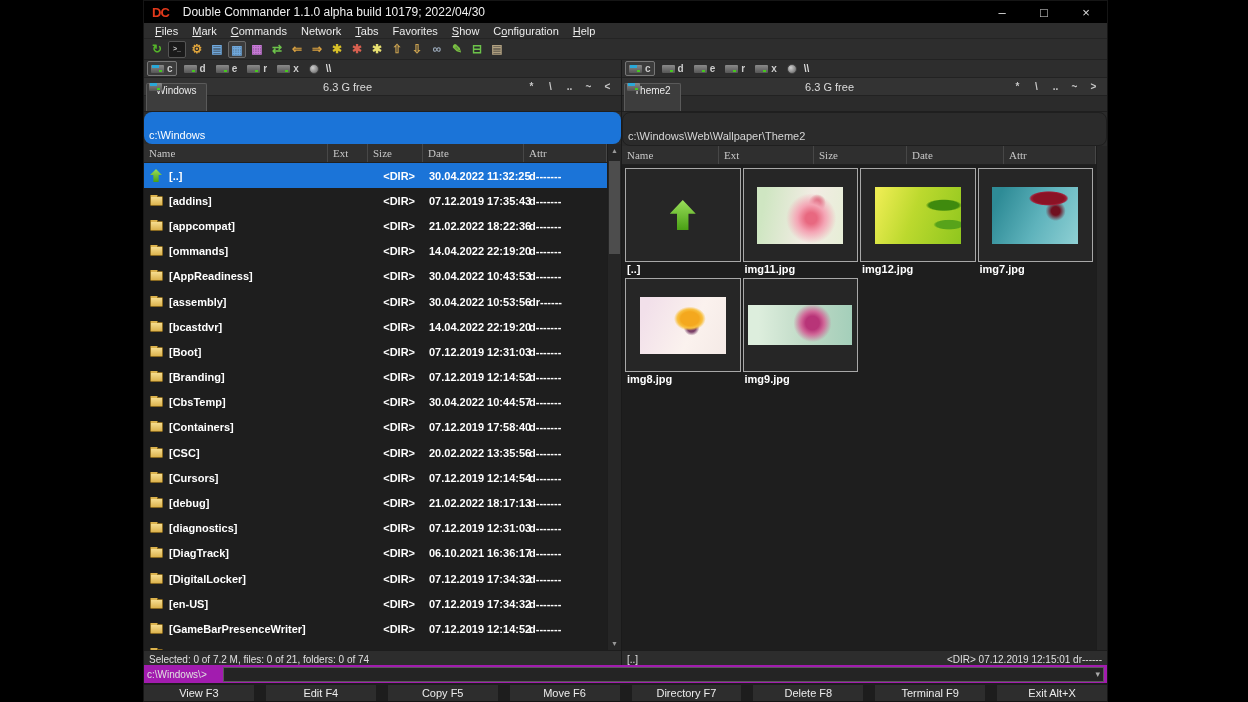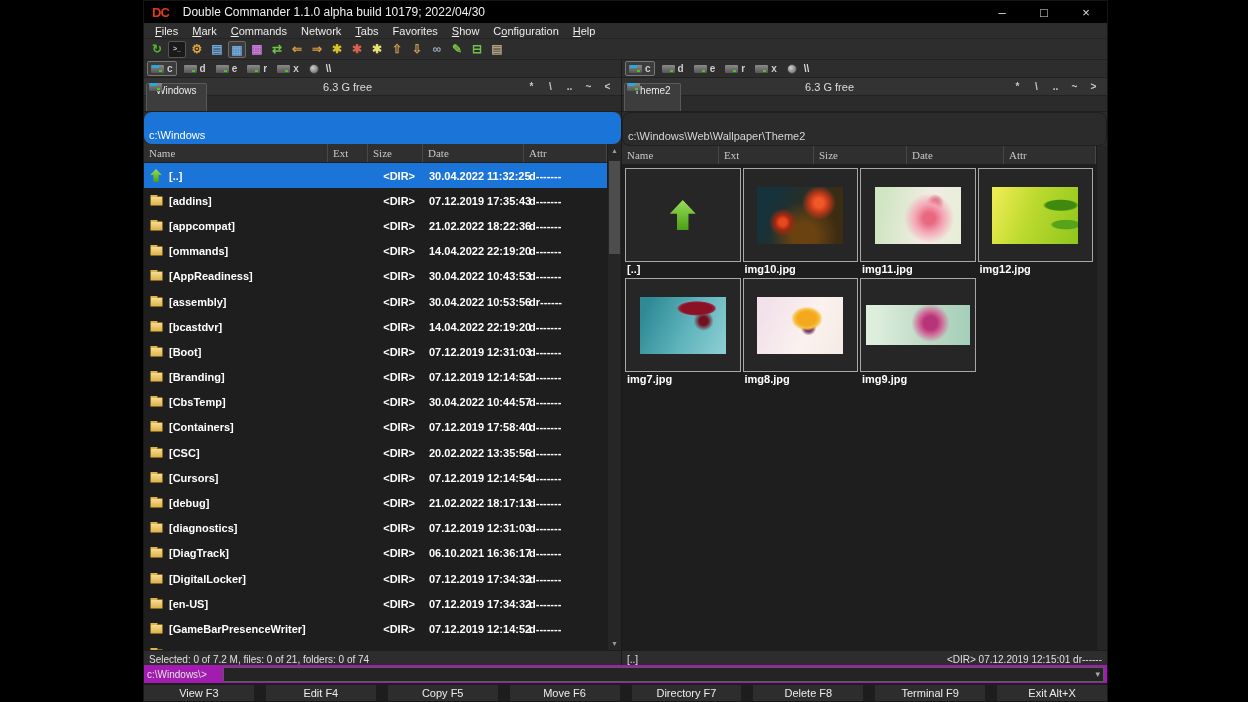--- a/index.html
+++ b/index.html
@@ -501,26 +501,20 @@
         </div>
         <div class="thumb-grid">
             <div class="thumb-cell">
               <div class="thumb-box">
                 <div class="thumb-img t-up"></div>
               </div>
               <div class="thumb-label">[..]</div>
             </div>
             <div class="thumb-cell">
               <div class="thumb-box">
-                <div class="thumb-img t-img10"></div>
-              </div>
-              <div class="thumb-label">img10.jpg</div>
-            </div>
-            <div class="thumb-cell">
-              <div class="thumb-box">
                 <div class="thumb-img t-img11"></div>
               </div>
               <div class="thumb-label">img11.jpg</div>
             </div>
             <div class="thumb-cell">
               <div class="thumb-box">
                 <div class="thumb-img t-img12"></div>
               </div>
               <div class="thumb-label">img12.jpg</div>
             </div>

